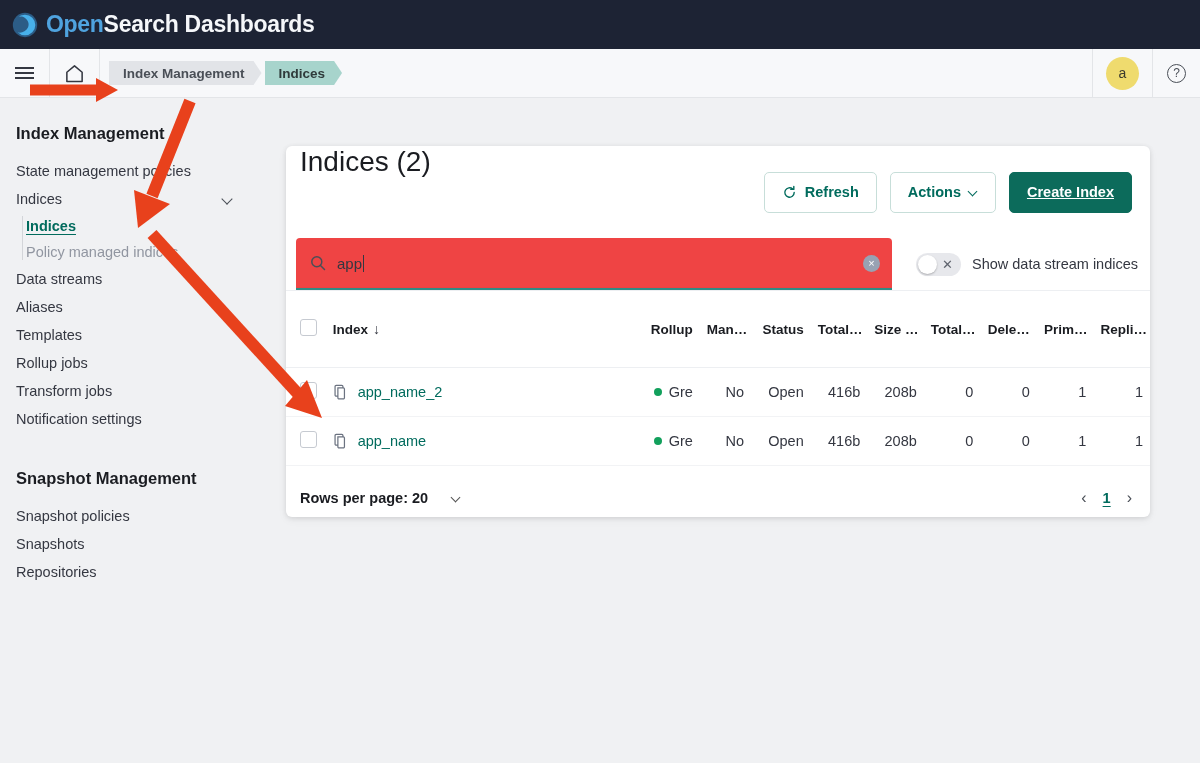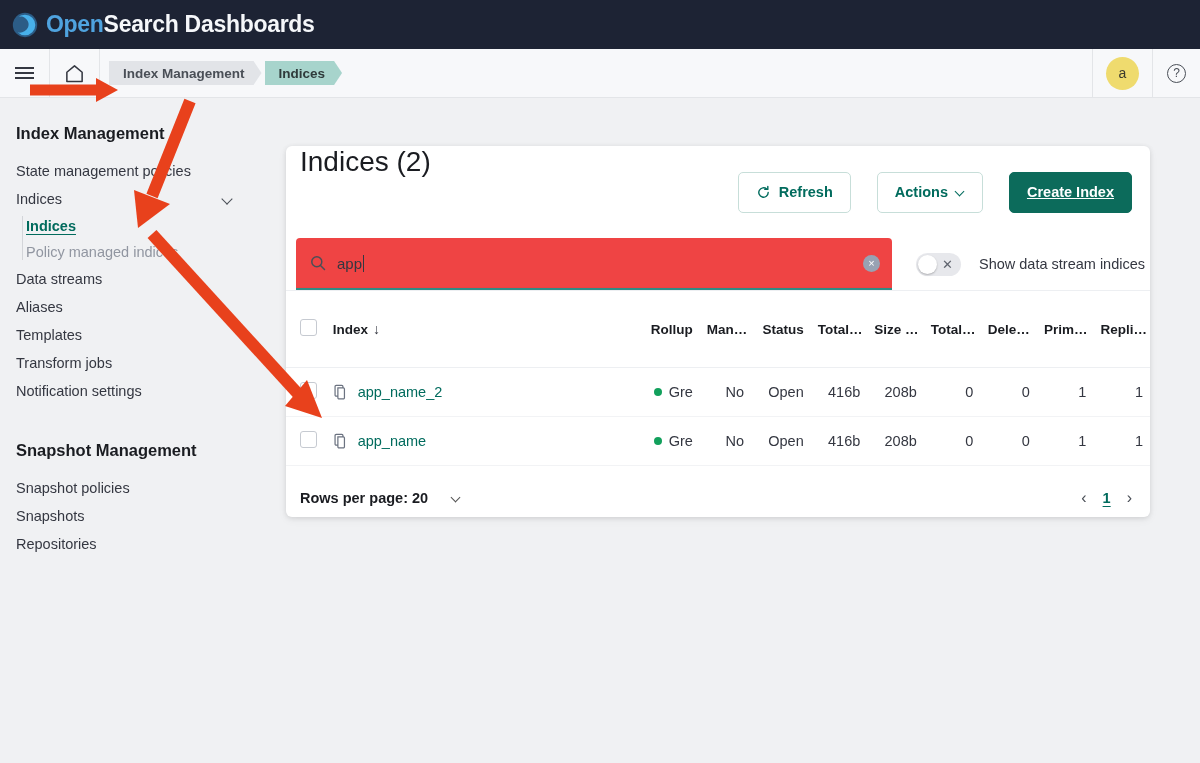--- a/index.html
+++ b/index.html
@@ -95,21 +95,21 @@
   
   .panel {
     position: absolute; left: 286px; top: 146px; width: 864px; height: 371px;
     background: #FFFFFF; border-radius: 6px;
     box-shadow: 0 1px 5px rgba(0,0,0,.10), 0 3px 10px rgba(0,0,0,.05);
   }
   .panel-head {
     height: 92px; display: flex; padding: 0 18px 0 14px;
   }
   .panel-title { font-size: 28px; color: #1A1C21; font-weight: normal; }
-  .head-actions { margin-left: auto; display: flex; align-items: center; gap: 26px; }
+  .head-actions { margin-left: auto; display: flex; align-items: center; gap: 13px; }
   .btn {
     height: 41px; border-radius: 5px; display: flex; align-items: center; justify-content: center;
     font-size: 14.5px; font-weight: bold; cursor: pointer; padding: 0 17px; gap: 8px;
   }
   .btn-empty { border: 1px solid #C7DED9; color: #016B5D; background: #fff; }
   .btn-fill { background: #0C6B5B; color: #fff; border: 1px solid #0C6B5B; text-decoration: underline; }
   .refresh-ico { display: inline-block; width: 15px; height: 15px; }
   .caret { width: 9px; height: 9px; position: relative; }
   .caret::after {
     content: ''; position: absolute; left: 0; top: 0;
@@ -139,21 +139,21 @@
   .toggle-area { display: flex; align-items: center; margin-left: 24px; }
   .switch {
     width: 45px; height: 23px; border-radius: 12px; background: #E7E8EC;
     display: flex; align-items: center; position: relative; cursor: pointer;
   }
   .knob {
     width: 19px; height: 19px; border-radius: 50%; background: #fff; margin-left: 2px;
     box-shadow: 0 1px 2px rgba(0,0,0,.25);
   }
   .switch-x { position: absolute; right: 8px; font-size: 13px; color: #5F646E; }
-  .toggle-label { font-size: 14.5px; color: #343741; margin-left: 18px; white-space: nowrap; }
+  .toggle-label { font-size: 14.5px; color: #343741; margin-left: 11px; white-space: nowrap; }
 
   
   table { width: 100%; border-collapse: collapse; table-layout: fixed; }
   thead th {
     font-size: 13.5px; font-weight: bold; color: #1A1C21; text-align: right;
     padding: 28px 7px; border-top: 1px solid #EDEFF2; border-bottom: 1px solid #EDEFF2;
     white-space: nowrap;
   }
   th.c-check { width: 40px; text-align: left; padding-left: 14px; }
   th.c-index { width: 290px; text-align: left; padding-left: 4px; }
@@ -267,20 +267,23 @@
     </div>
 
     <div class="side-item">
       <span>Data streams</span>
     </div>
     <div class="side-item">
       <span>Aliases</span>
     </div>
     <div class="side-item">
       <span>Templates</span>
+    </div>
+    <div class="side-item">
+      <span>Rollup jobs</span>
     </div>
     <div class="side-item">
       <span>Transform jobs</span>
     </div>
     <div class="side-item">
       <span>Notification settings</span>
     </div>
 
     <div class="side-head second">Snapshot Management</div>
 

